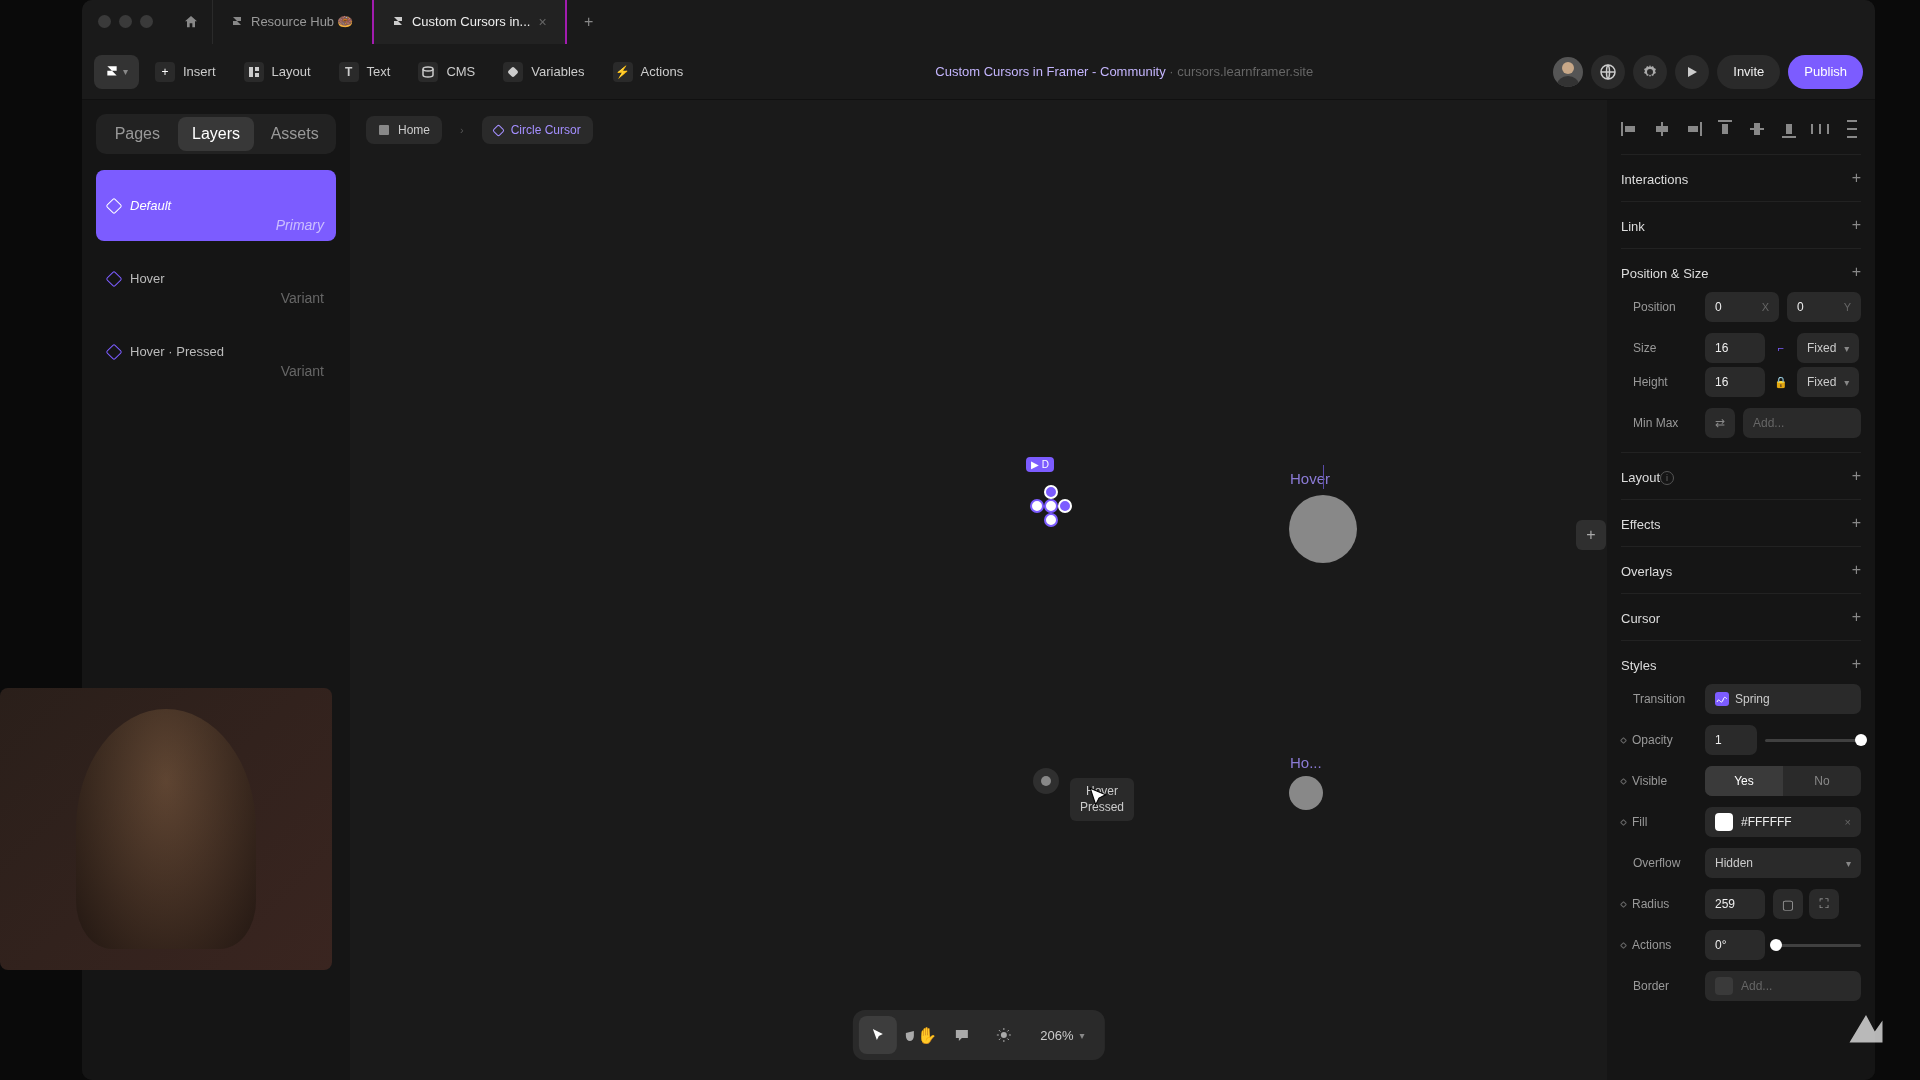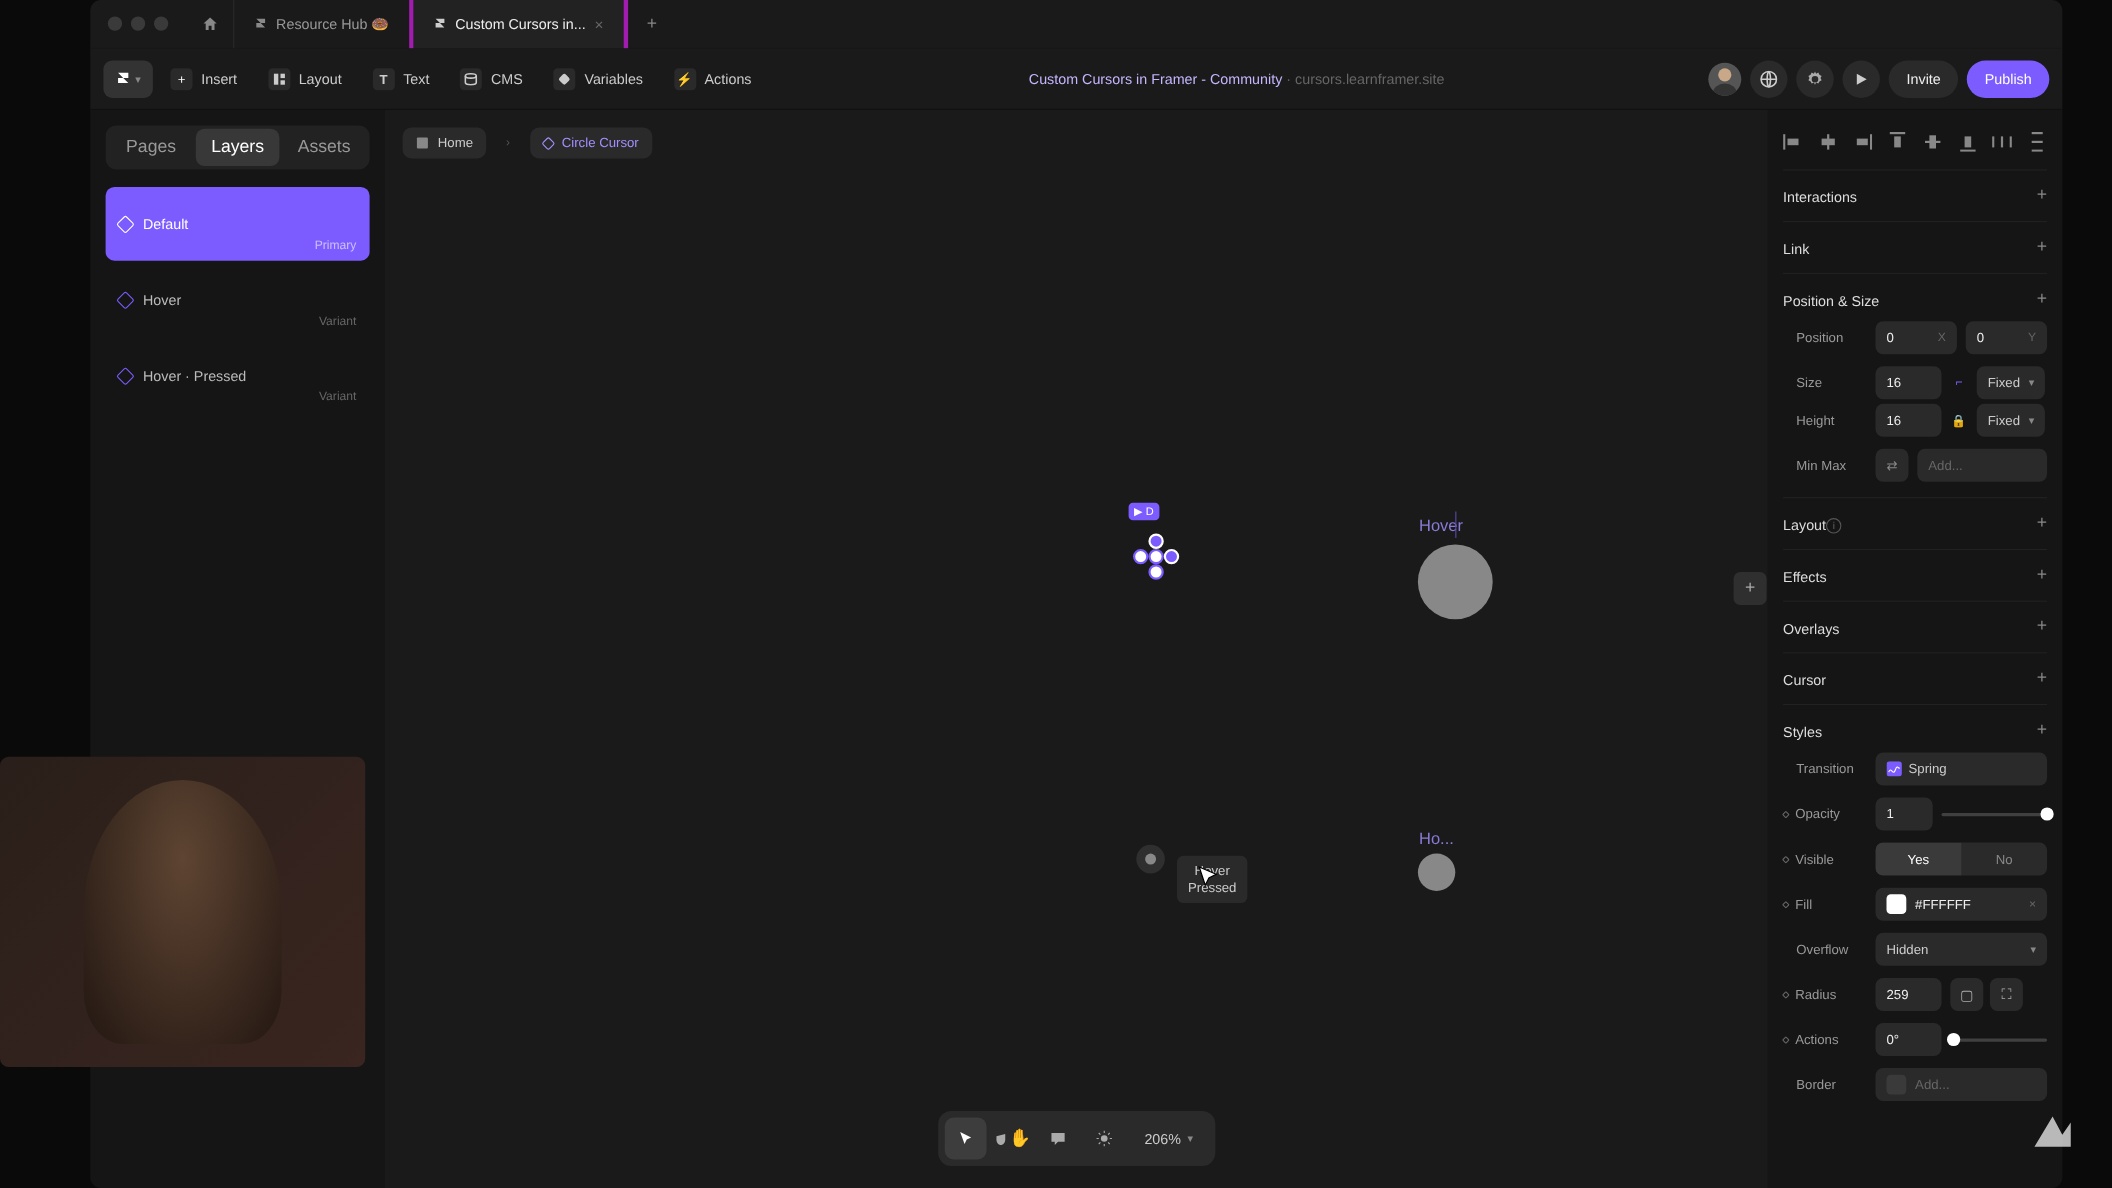--- a/index.html
+++ b/index.html
@@ -3,21 +3,21 @@
 <meta charset="utf-8">
 <style>
 * { margin: 0; padding: 0; box-sizing: border-box; font-family: -apple-system, BlinkMacSystemFont, "Segoe UI", sans-serif; }
 body { background: #0a0a0a; color: #ccc; width: 1920px; height: 1080px; overflow: hidden; position: relative; }
 .window { position: absolute; left: 82px; top: 0; width: 1793px; height: 1080px; background: #111; border-radius: 10px; overflow: hidden; display: flex; flex-direction: column; }
 .titlebar { height: 44px; display: flex; align-items: center; background: #1a1a1a; border-bottom: 1px solid #1a1a1a; }
 .traffic { display: flex; gap: 8px; padding: 0 16px; }
 .dot { width: 13px; height: 13px; border-radius: 50%; background: #3a3a3a; }
 .home-btn { width: 44px; height: 44px; display: flex; align-items: center; justify-content: center; border-right: 1px solid #2a2a2a; }
 .tabs { display: flex; height: 44px; }
-.tab { display: flex; align-items: center; gap: 8px; padding: 0 18px; font-size: 13px; color: #999; border-right: 4px solid #a21caf; cursor: pointer; }
+.tab { display: flex; align-items: center; gap: 8px; padding: 0 18px; font-size: 13px; color: #999; border-right: 2px solid #a21caf; cursor: pointer; }
 .tab.active { background: #222; color: #eee; }
 .tab-close { color: #666; font-size: 14px; }
 .tab-add { width: 44px; display: flex; align-items: center; justify-content: center; color: #888; }
 .toolbar { height: 56px; background: #1a1a1a; display: flex; align-items: center; padding: 0 12px; gap: 4px; border-bottom: 1px solid #101010; }
 .tool-menu { background: #333; border-radius: 8px; height: 34px; width: 45px; display: flex; align-items: center; justify-content: center; gap: 4px; }
 .tool-btn { display: flex; align-items: center; gap: 8px; padding: 0 12px; height: 34px; font-size: 13px; color: #ccc; cursor: pointer; border-radius: 6px; }
 .tool-icon { width: 20px; height: 20px; border-radius: 4px; display: flex; align-items: center; justify-content: center; font-size: 12px; }
 .title-center { flex: 1; text-align: center; font-size: 13px; }
 .title-main { color: #c4b5fd; }
 .title-sub { color: #666; }
@@ -26,22 +26,22 @@
 .circ-btn { width: 34px; height: 34px; border-radius: 50%; background: #2a2a2a; display: flex; align-items: center; justify-content: center; color: #ccc; }
 .pill-btn { height: 34px; padding: 0 16px; border-radius: 17px; background: #2a2a2a; display: flex; align-items: center; font-size: 13px; color: #eee; }
 .pill-btn.primary { background: #7c5cff; color: #fff; }
 .body { flex: 1; display: flex; }
 .sidebar { width: 268px; background: #151515; padding: 14px; display: flex; flex-direction: column; gap: 8px; }
 .seg { display: flex; background: #222; border-radius: 10px; padding: 3px; gap: 2px; }
 .seg-item { flex: 1; text-align: center; font-size: 16px; padding: 8px 0; color: #999; border-radius: 8px; cursor: pointer; }
 .seg-item.active { background: #383838; color: #fff; }
 .layer-list { margin-top: 8px; display: flex; flex-direction: column; gap: 2px; }
 .layer-item { display: flex; align-items: center; gap: 10px; padding: 8px 12px; border-radius: 8px; font-size: 13px; color: #bbb; cursor: pointer; }
-.layer-item.selected { background: #7c5cff; color: #fff; }
-.layer-badge { margin-left: auto; font-size: 11px; color: rgba(255,255,255,0.6); margin-top: 39px; }
+.layer-item.selected { background: #7c5cff; color: #fff; font-style: italic; }
+.layer-badge { margin-left: auto; font-size: 14px; color: rgba(255,255,255,0.6); margin-top: 39px; }
 .layer-item:not(.selected) .layer-badge { color: #666; }
 .diamond { width: 12px; height: 12px; transform: rotate(45deg); border: 1.5px solid currentColor; border-radius: 2px; }
 .canvas { flex: 1; background: #1a1a1a; position: relative; }
 .breadcrumbs { position: absolute; top: 16px; left: 16px; display: flex; align-items: center; gap: 18px; }
 .crumb { background: #2a2a2a; border-radius: 8px; padding: 7px 12px; font-size: 12px; color: #ccc; display: flex; align-items: center; gap: 8px; }
 .crumb.active { color: #a48fff; }
 .crumb-sep { color: #555; font-size: 11px; }
 .canvas-el { position: absolute; }
 .variant-label { position: absolute; font-size: 15px; color: #8b7bd6; }
 .circle-large { width: 68px; height: 68px; border-radius: 50%; background: #888; }

